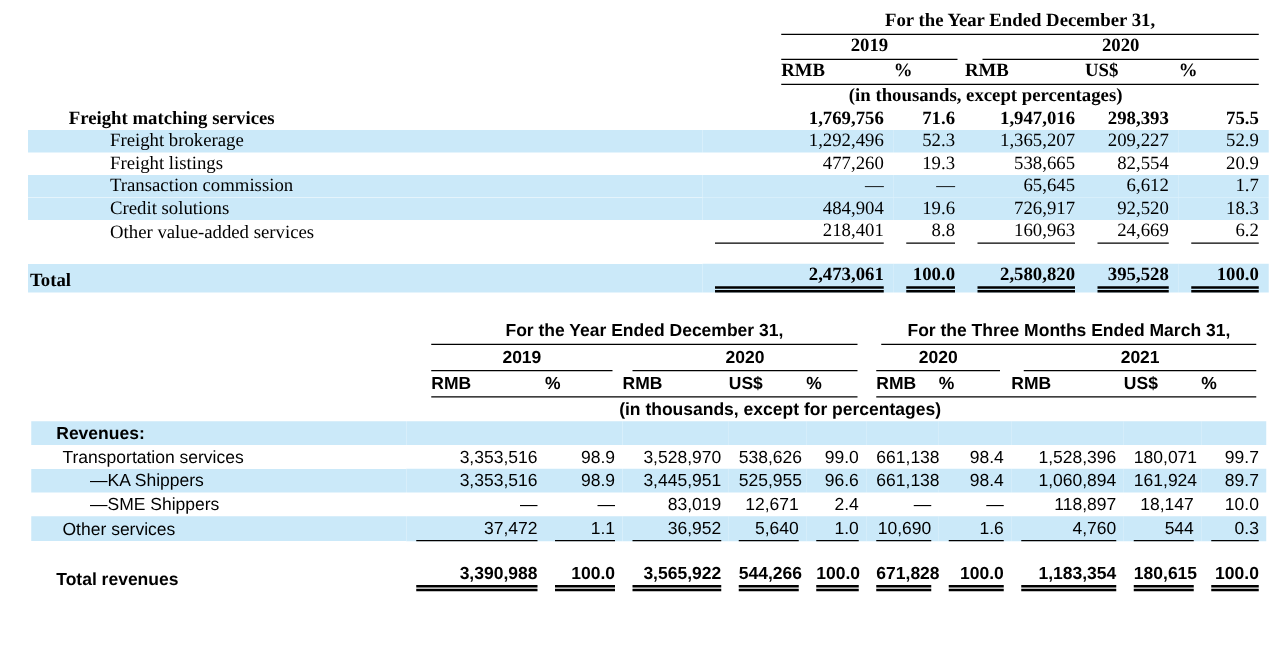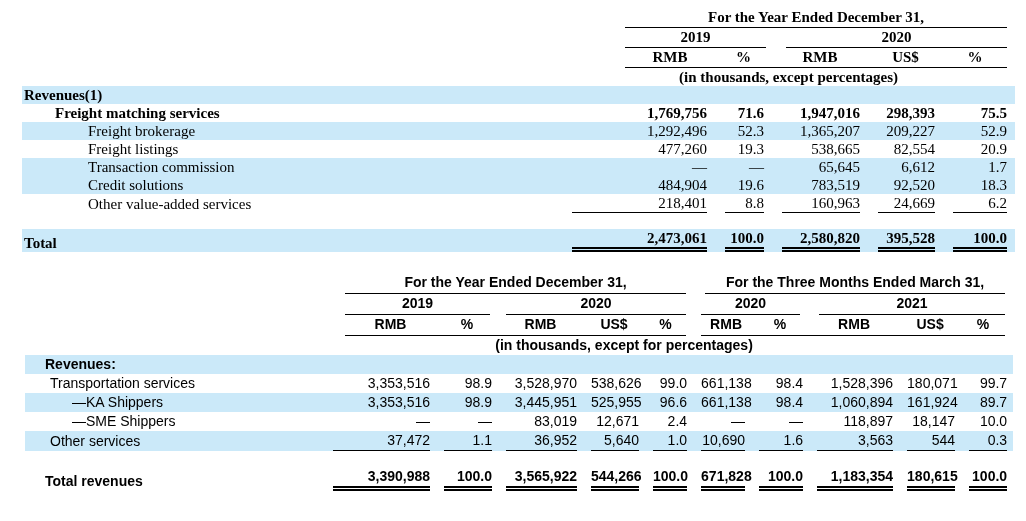--- a/index.html
+++ b/index.html
@@ -33,21 +33,21 @@
   .lbl{white-space:nowrap;overflow:hidden;}
   .val .v{display:block;text-align:right;white-space:nowrap;}
   tr.ru .val .v{border-bottom:1px solid var(--ink);}
   tr.rd .val .v{border-bottom:5px double var(--ink);}
   tr.sp td{height:16px;}
 
   
   .hc{font-weight:bold;text-align:center;white-space:nowrap;}
   .rb{border-bottom:1px solid var(--ink);padding-bottom:1px;}
   .chflex{display:flex;font-weight:bold;border-bottom:1px solid var(--ink);padding-bottom:1px;}
-  .chflex span{display:block;text-align:center;white-space:nowrap;}
+  .chflex span{display:block;white-space:nowrap;}
   .note{font-weight:bold;text-align:center;white-space:nowrap;line-height:20px;}
 </style>
 </head>
 <body>
 
 <table class="t1">
   <colgroup>
     <col style="width:540px">
       <col style="width:153px">
       <col style="width:57px">
@@ -82,38 +82,20 @@
           <span style="width:64px">%</span>
         </div>
       </td>
     </tr>
     <tr>
       <td></td>
       <td colspan="5" class="note">(in thousands, except percentages)</td>
     </tr>
   </thead>
   <tbody>
-      <tr class="shaded b">
-        <td class="lbl ind0">Revenues(1)</td>
-        <td class="val">
-          <span class="v"></span>
-        </td>
-        <td class="val">
-          <span class="v"></span>
-        </td>
-        <td class="val">
-          <span class="v"></span>
-        </td>
-        <td class="val">
-          <span class="v"></span>
-        </td>
-        <td class="val">
-          <span class="v"></span>
-        </td>
-      </tr>
       <tr class="b">
         <td class="lbl ind1">Freight matching services</td>
         <td class="val">
           <span class="v">1,769,756</span>
         </td>
         <td class="val">
           <span class="v">71.6</span>
         </td>
         <td class="val">
           <span class="v">1,947,016</span>
@@ -181,21 +163,21 @@
       </tr>
       <tr class="shaded">
         <td class="lbl ind2">Credit solutions</td>
         <td class="val">
           <span class="v">484,904</span>
         </td>
         <td class="val">
           <span class="v">19.6</span>
         </td>
         <td class="val">
-          <span class="v">783,519</span>
+          <span class="v">726,917</span>
         </td>
         <td class="val">
           <span class="v">92,520</span>
         </td>
         <td class="val">
           <span class="v">18.3</span>
         </td>
       </tr>
       <tr class="ru">
         <td class="lbl ind2">Other value-added services</td>
@@ -454,21 +436,21 @@
         <td class="val">
           <span class="v">1.0</span>
         </td>
         <td class="val">
           <span class="v">10,690</span>
         </td>
         <td class="val">
           <span class="v">1.6</span>
         </td>
         <td class="val">
-          <span class="v">3,563</span>
+          <span class="v">4,760</span>
         </td>
         <td class="val">
           <span class="v">544</span>
         </td>
         <td class="val">
           <span class="v">0.3</span>
         </td>
       </tr>
       <tr class="sp">
         <td colspan="11"></td>

